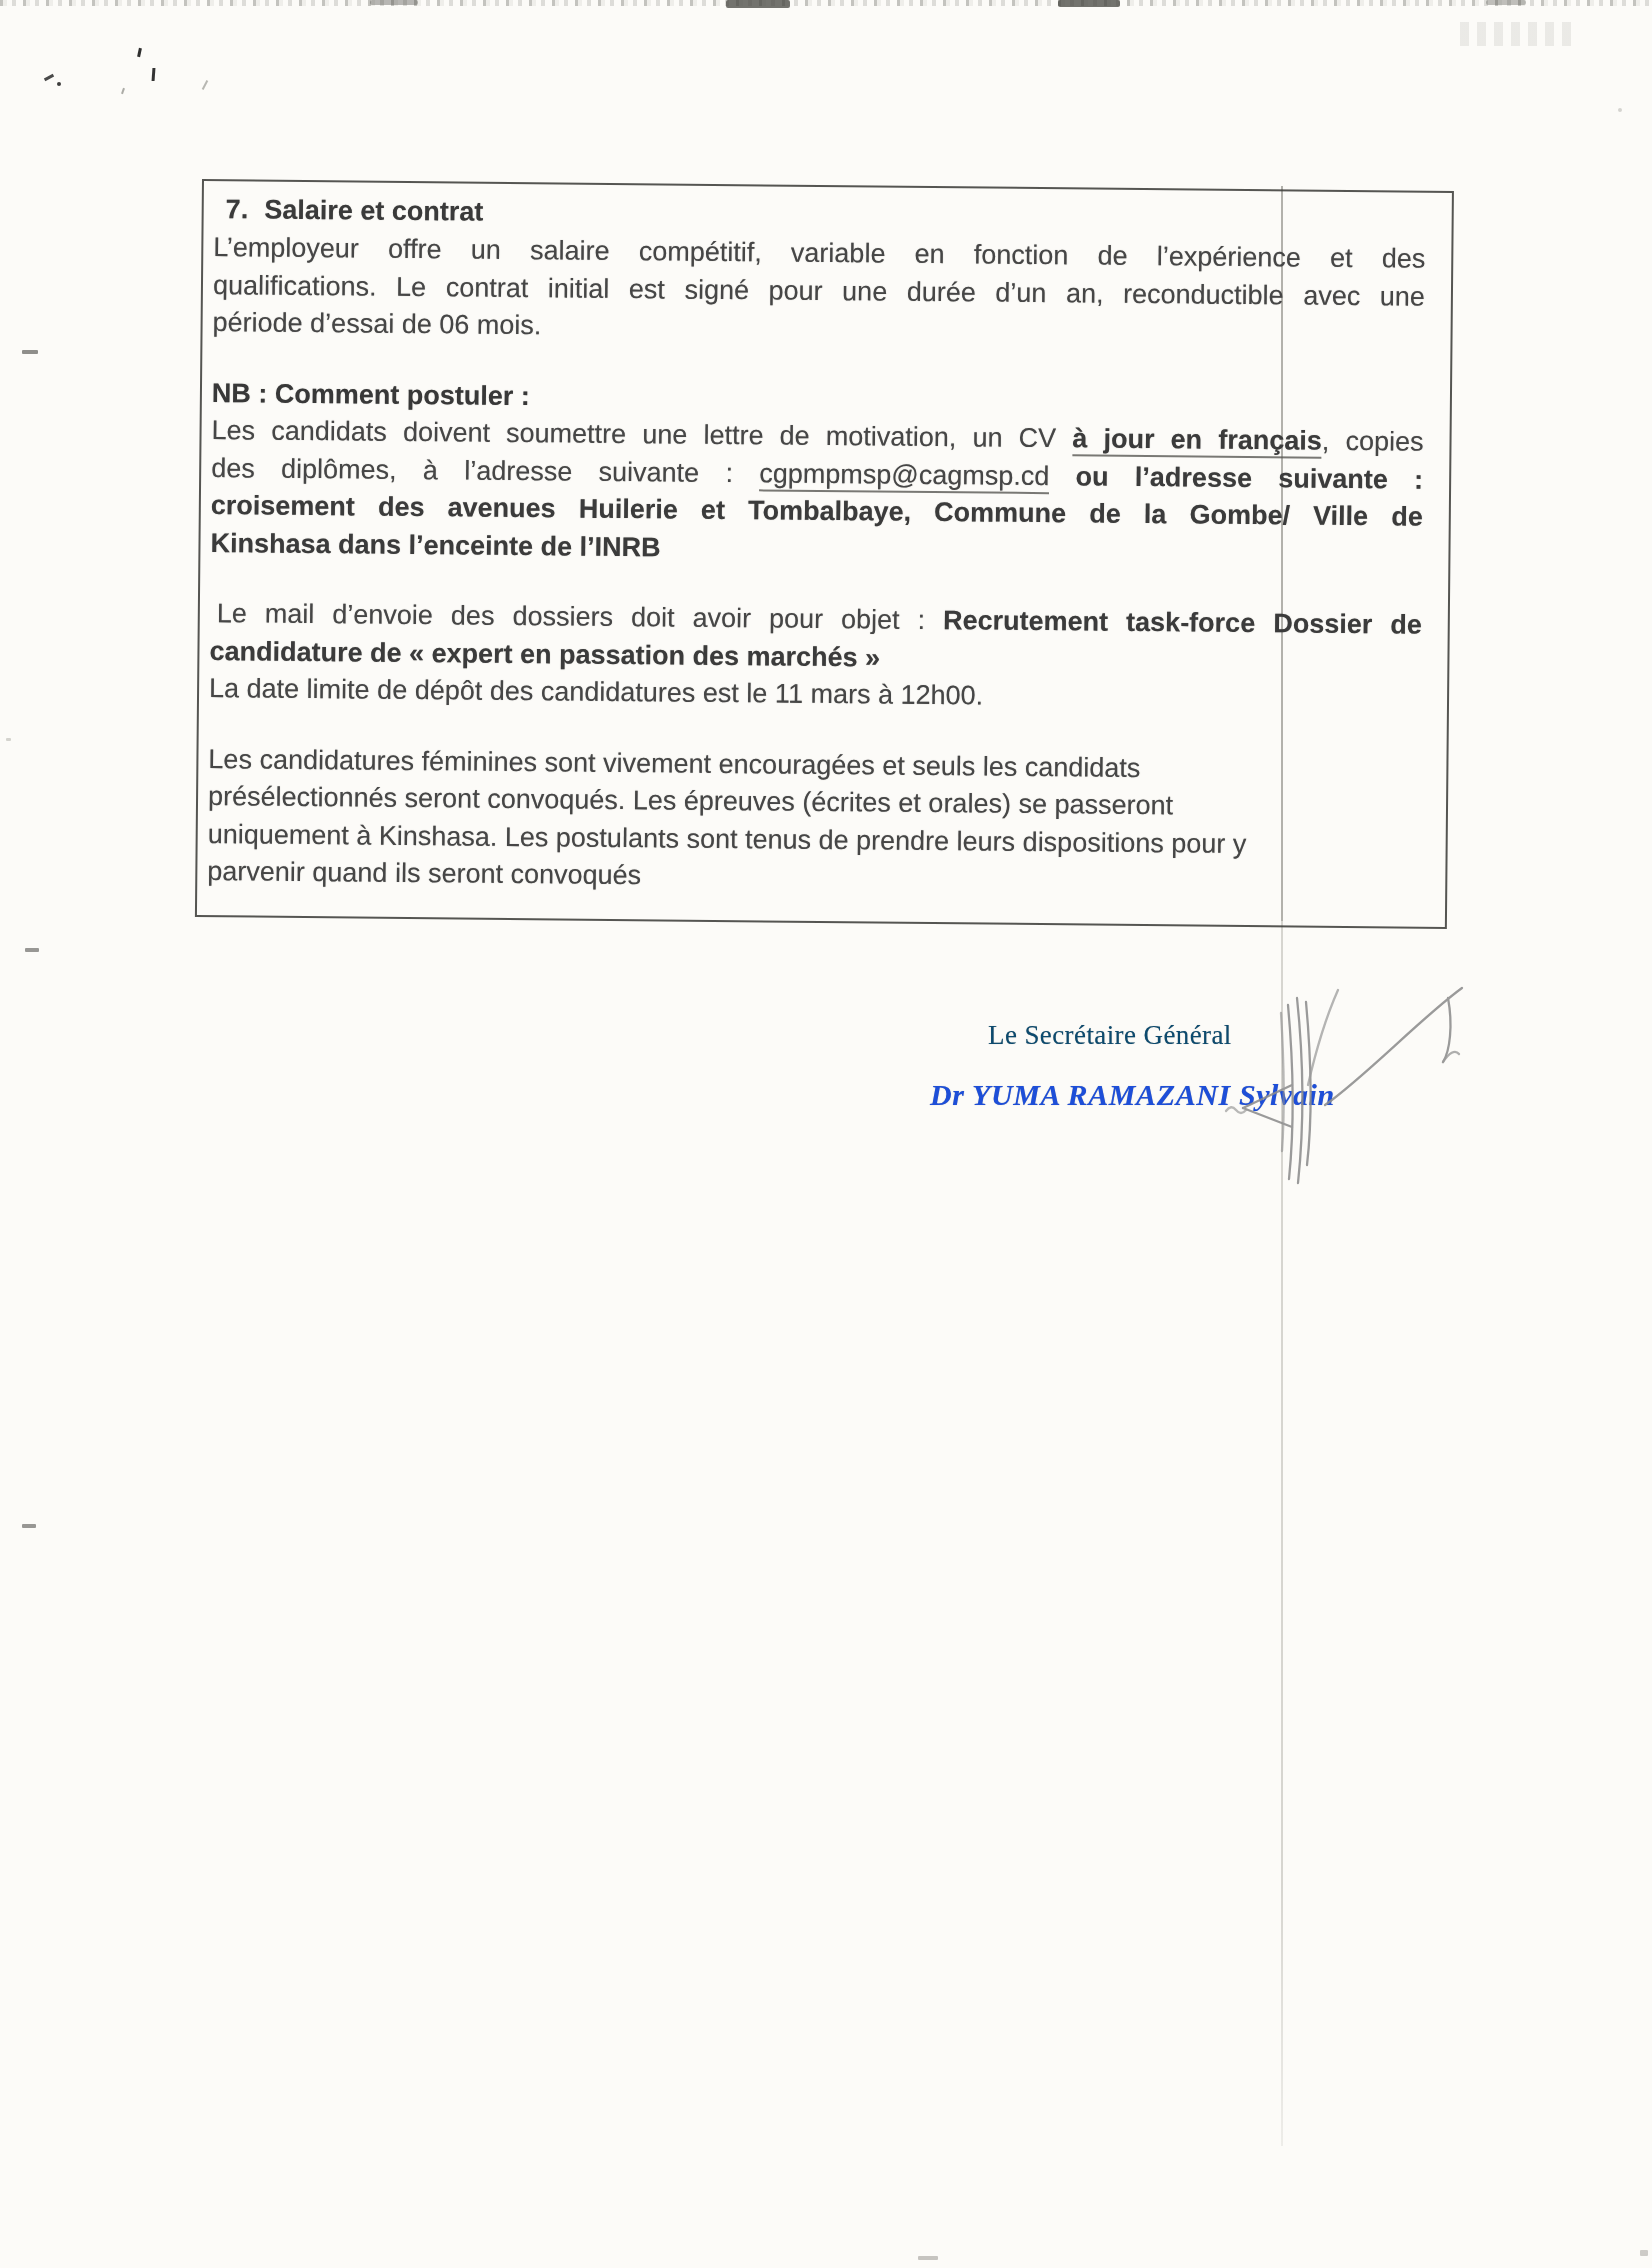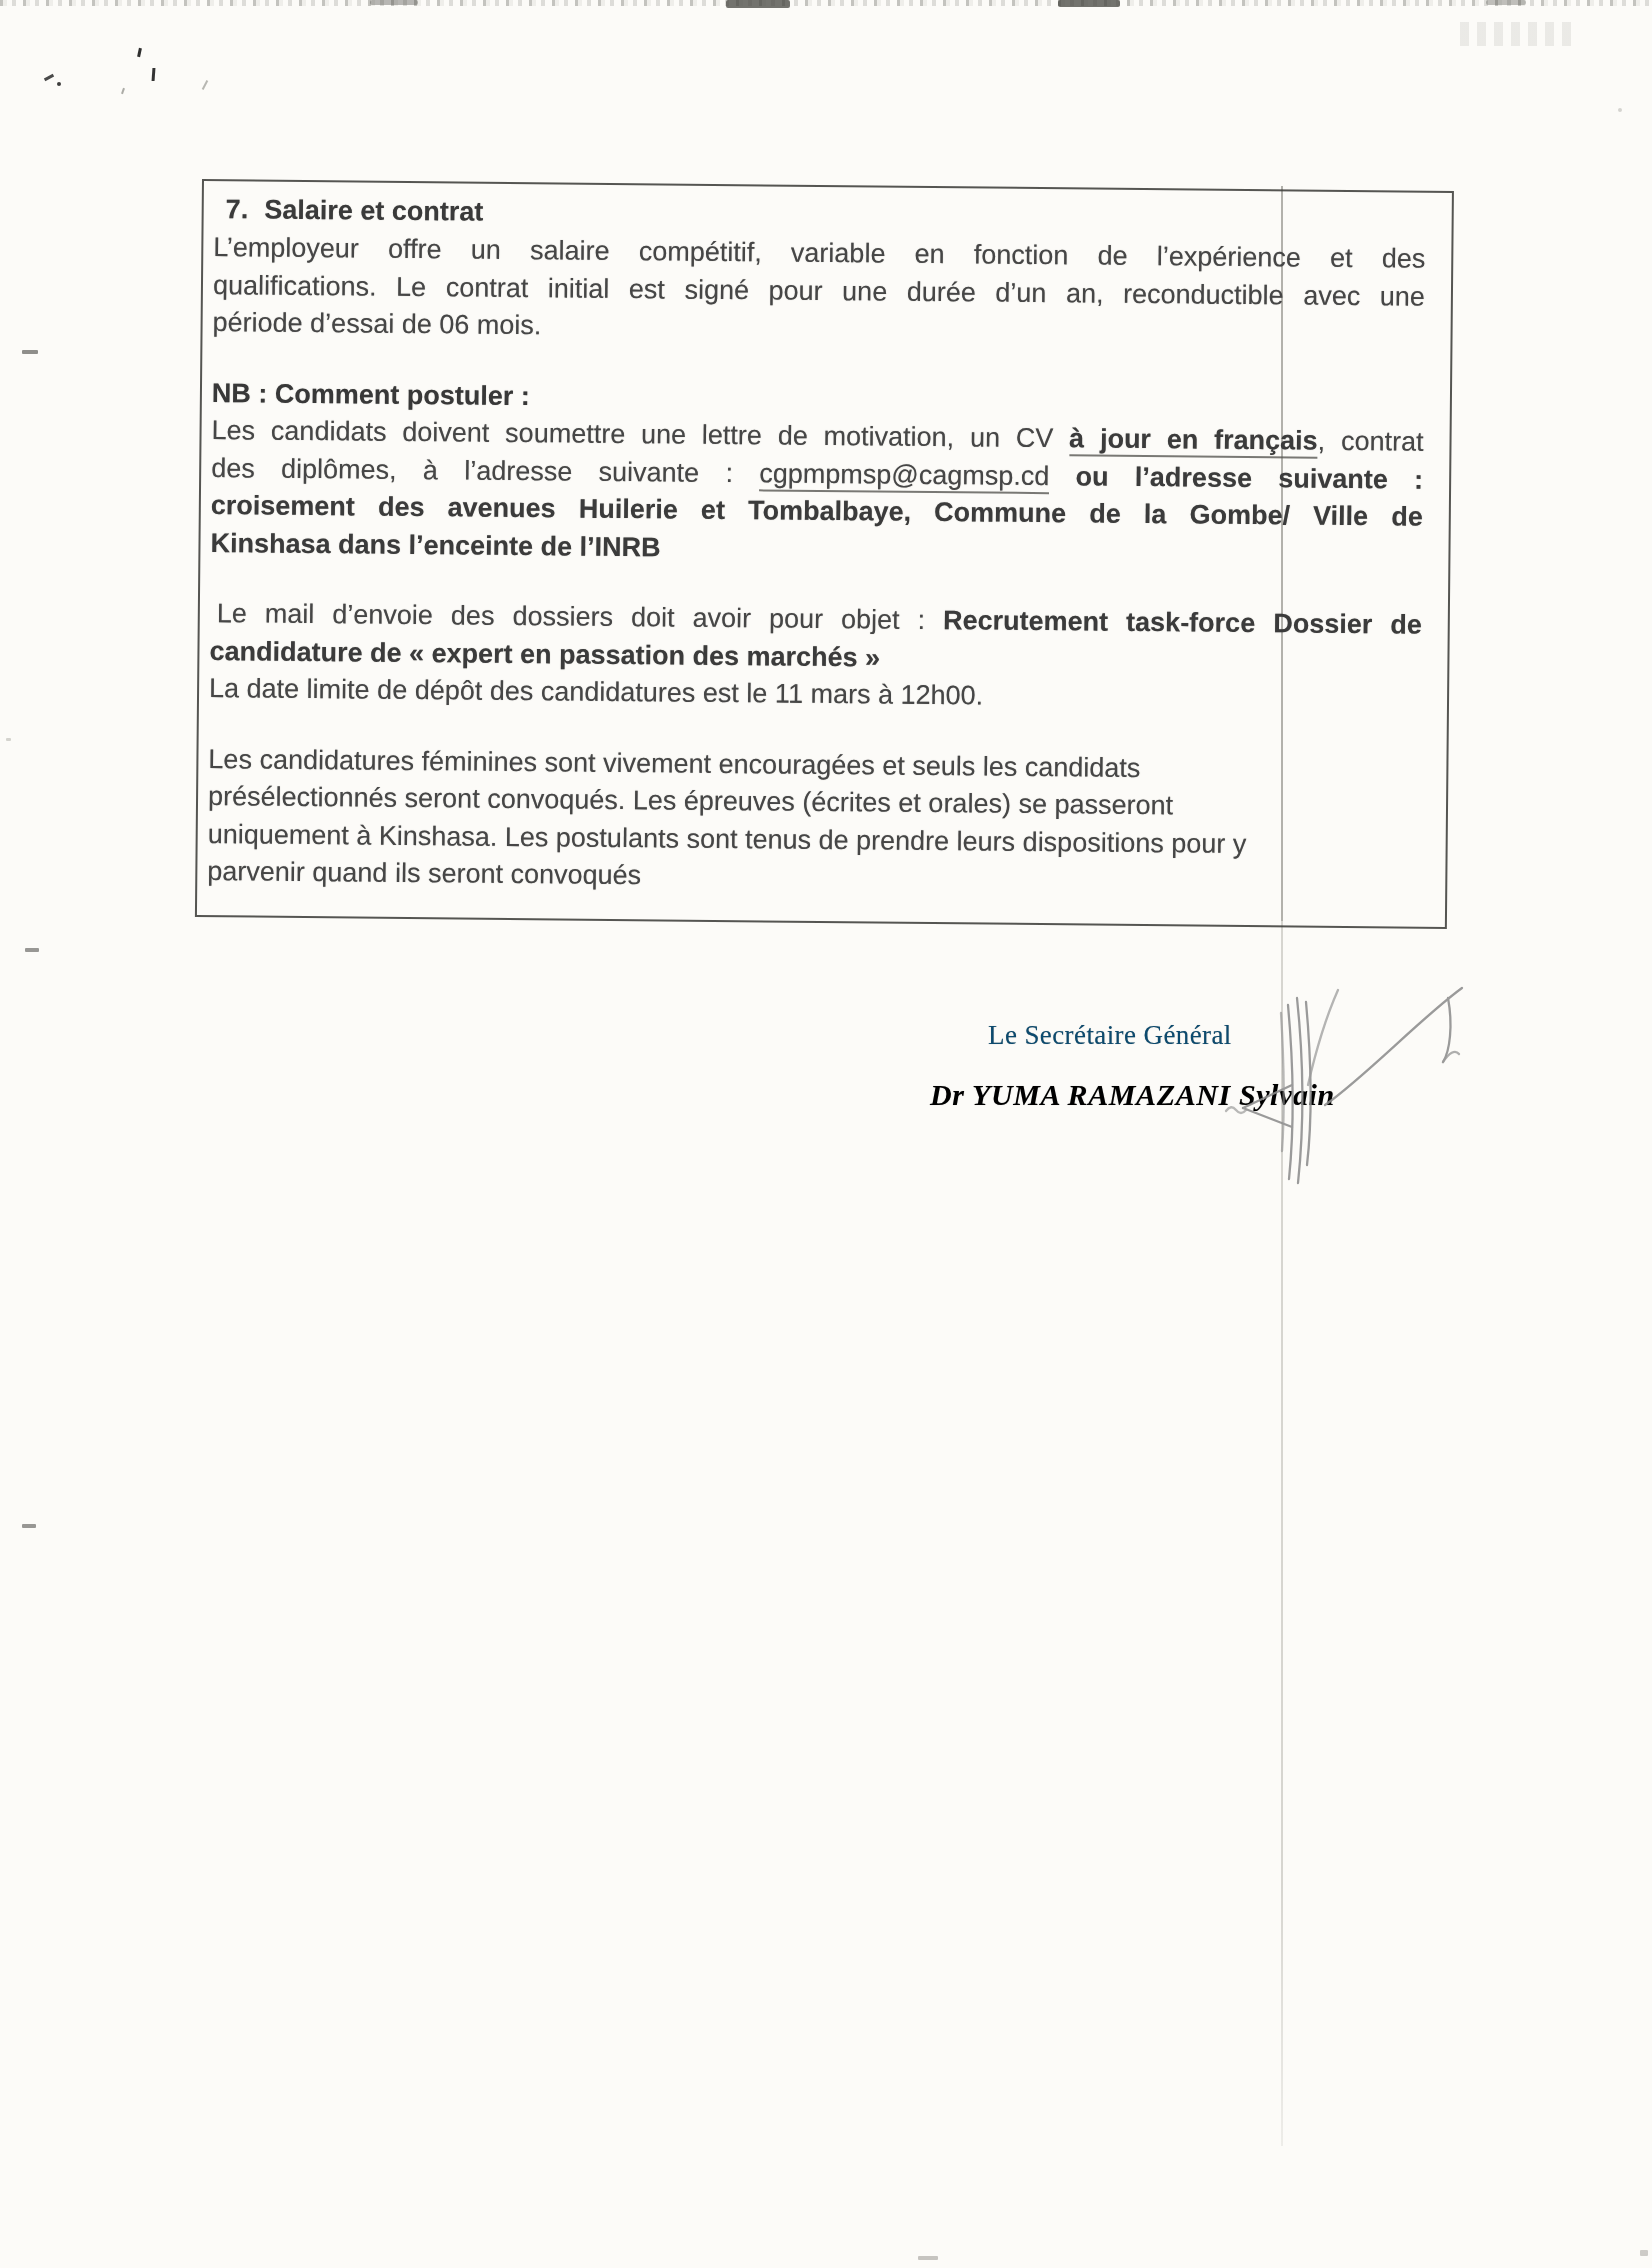--- a/index.html
+++ b/index.html
@@ -50,21 +50,21 @@
   .ind{padding-left:7px;}
   
   .sig-role{
     position:absolute;left:988px;top:1020px;
     font-family:"Liberation Serif", serif;font-size:27px;color:#0c4a6e;
     letter-spacing:.4px;text-shadow:0 0 .8px rgba(80,80,76,.45);
   }
   .sig-name{
     position:absolute;left:930px;top:1078px;
     font-family:"Liberation Serif", serif;font-weight:bold;font-style:italic;
-    font-size:30px;color:#000000;letter-spacing:.6px;
+    font-size:30px;color:#1d4ed8;letter-spacing:.6px;
     text-shadow:0 0 .9px rgba(70,70,70,.4);
   }
   .sig-svg{position:absolute;left:1140px;top:955px;}
 </style>
 </head>
 <body>
 
 <div class="top-noise"></div>
 <div class="noise-seg" style="left:370px;top:0;width:48px;height:5px;opacity:.5"></div>
 <div class="noise-seg" style="left:726px;top:0;width:64px;height:8px"></div>
@@ -93,21 +93,21 @@
     <div class="sec-head"><span class="sec-num">7.</span><span>Salaire et contrat</span></div>
 
     <div class="line jl"><span>L’employeur offre un salaire compétitif, variable en fonction de l’expérience et des</span></div>
     <div class="line jl"><span>qualifications. Le contrat initial est signé pour une durée d’un an, reconductible avec une</span></div>
     <div class="line ll"><span>période d’essai de 06 mois.</span></div>
 
     <div class="gap"></div>
 
     <div class="line nb ll"><span>NB : Comment postuler :</span></div>
 
-    <div class="line jl"><span>Les candidats doivent soumettre une lettre de motivation, un CV </span><span class="u b">à jour en français</span><span>, contrat</span></div>
+    <div class="line jl"><span>Les candidats doivent soumettre une lettre de motivation, un CV </span><span class="u b">à jour en français</span><span>, copies</span></div>
     <div class="line jl"><span>des diplômes, à l’adresse suivante : </span><span class="u">cgpmpmsp@cagmsp.cd</span><span class="b"> ou l’adresse suivante :</span></div>
     <div class="line jl b"><span>croisement des avenues Huilerie et Tombalbaye, Commune de la Gombe/ Ville de</span></div>
     <div class="line ll b"><span>Kinshasa dans l’enceinte de l’INRB</span></div>
 
     <div class="gap"></div>
 
     <div class="line jl ind"><span> Le mail d’envoie des dossiers doit avoir pour objet : </span><span class="b">Recrutement task-force Dossier de</span></div>
     <div class="line ll b"><span>candidature de « expert en passation des marchés »</span></div>
     <div class="line ll"><span>La date limite de dépôt des candidatures est le 11 mars à 12h00.</span></div>
 

